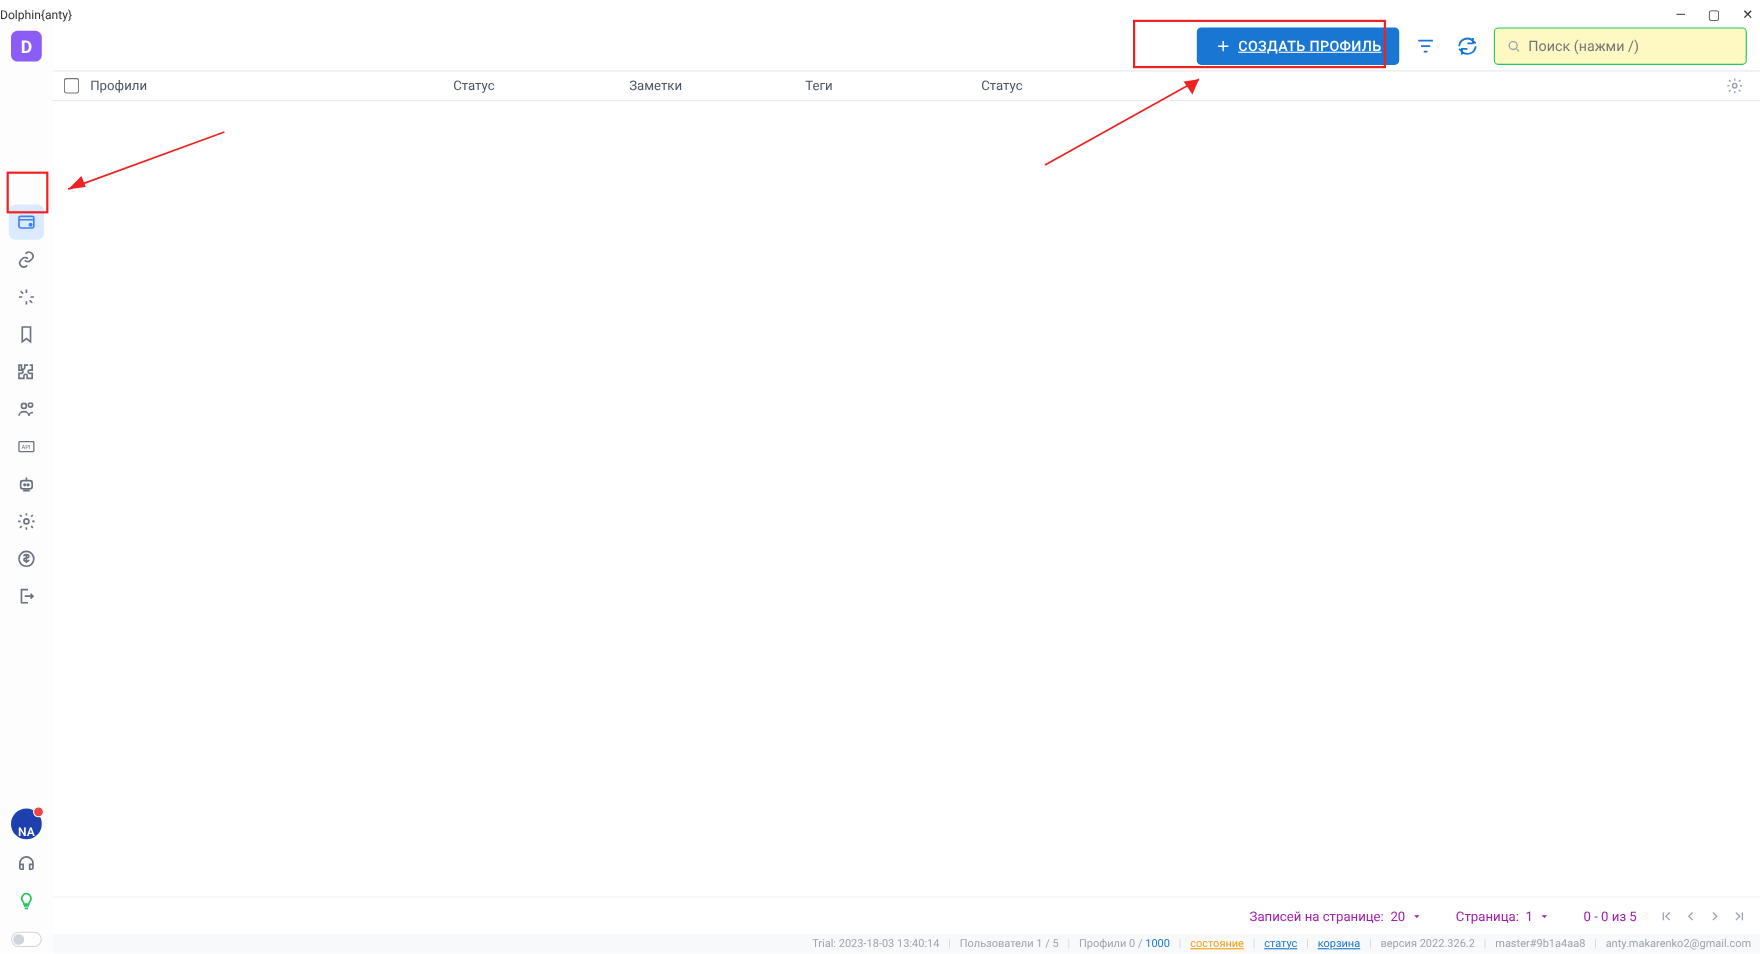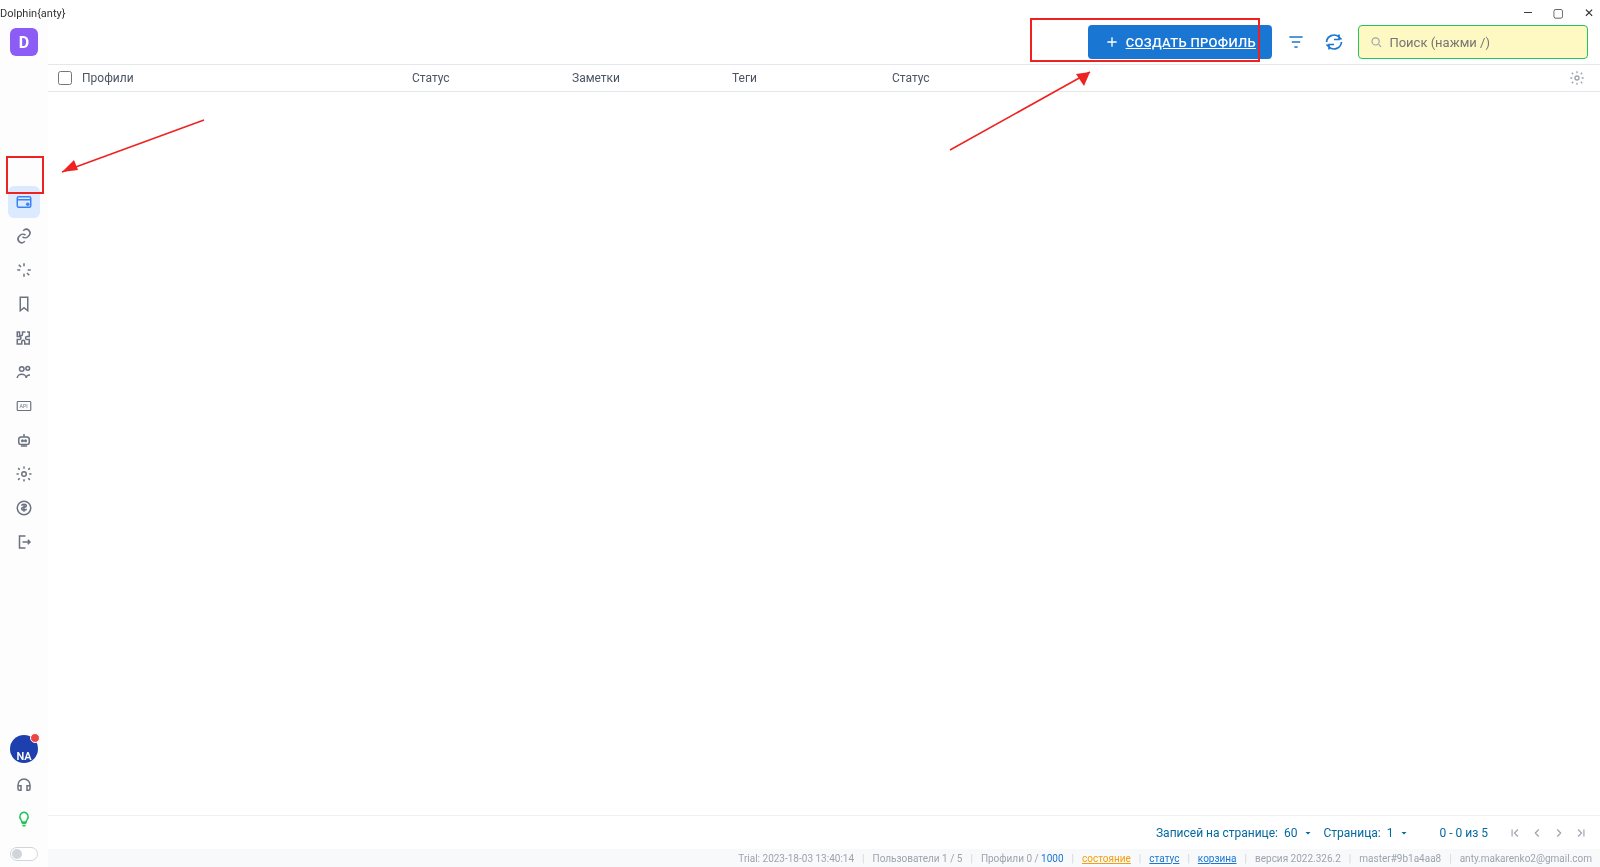--- a/index.html
+++ b/index.html
@@ -50,21 +50,21 @@
 .col-notes { flex:0 0 160px; }
 .col-tags  { flex:0 0 160px; }
 .col-proxy { flex:1; }
 .col-gear { width:30px; display:flex; align-items:center; justify-content:center; color:#9ca3af; cursor:pointer;}
 .col-gear svg{width:16px;height:16px;}
 
 
 .table-body { flex:1; background:#fff; }
 
 
-.pager { height:34px; border-top:1px solid #eef0f2; display:flex; align-items:center; justify-content:flex-end; gap:10px; padding:0 12px; font-size:12px; color:#0369a1; }
+.pager { height:34px; border-top:1px solid #eef0f2; display:flex; align-items:center; justify-content:flex-end; gap:10px; padding:0 12px; font-size:12px; color:#a21caf; }
 .pager .sel { display:flex; align-items:center; gap:6px; }
 .pager .dd { display:flex; align-items:center; gap:4px; cursor:pointer; }
 .pager .dd svg{width:12px;height:12px;}
 .pager .nav svg{width:14px;height:14px;color:#9ca3af;cursor:pointer;}
 .pager .nav { display:flex; gap:8px; align-items:center; }
 
 
 .footer { height:18px; background:#f8f9fa; font-size:10px; color:#9ca3af; display:flex; align-items:center; justify-content:flex-end; gap:8px; padding:0 8px; }
 .footer a { color:#f59e0b; text-decoration:underline; }
 .footer a.blue { color:#1976d2; }
@@ -226,27 +226,27 @@
           </svg>
       </div>
     </div>
 
     <div class="table-body"></div>
 
     <div class="pager">
       <div class="sel">
         <span>Записей на странице:</span>
         <div class="dd">
-          <span>60</span>
+          <span>20</span>
           <svg viewBox="0 0 24 24" fill="currentColor">
               <path d="M7 10l5 5 5-5z"></path>
             </svg>
         </div>
       </div>
-      <div class="sel" style="">
+      <div class="sel" style="margin-left:20px;">
         <span>Страница:</span>
         <div class="dd">
           <span>1</span>
           <svg viewBox="0 0 24 24" fill="currentColor">
               <path d="M7 10l5 5 5-5z"></path>
             </svg>
         </div>
       </div>
       <span style="margin-left:20px;">0 - 0 из 5</span>
       <div class="nav" style="margin-left:10px;">

